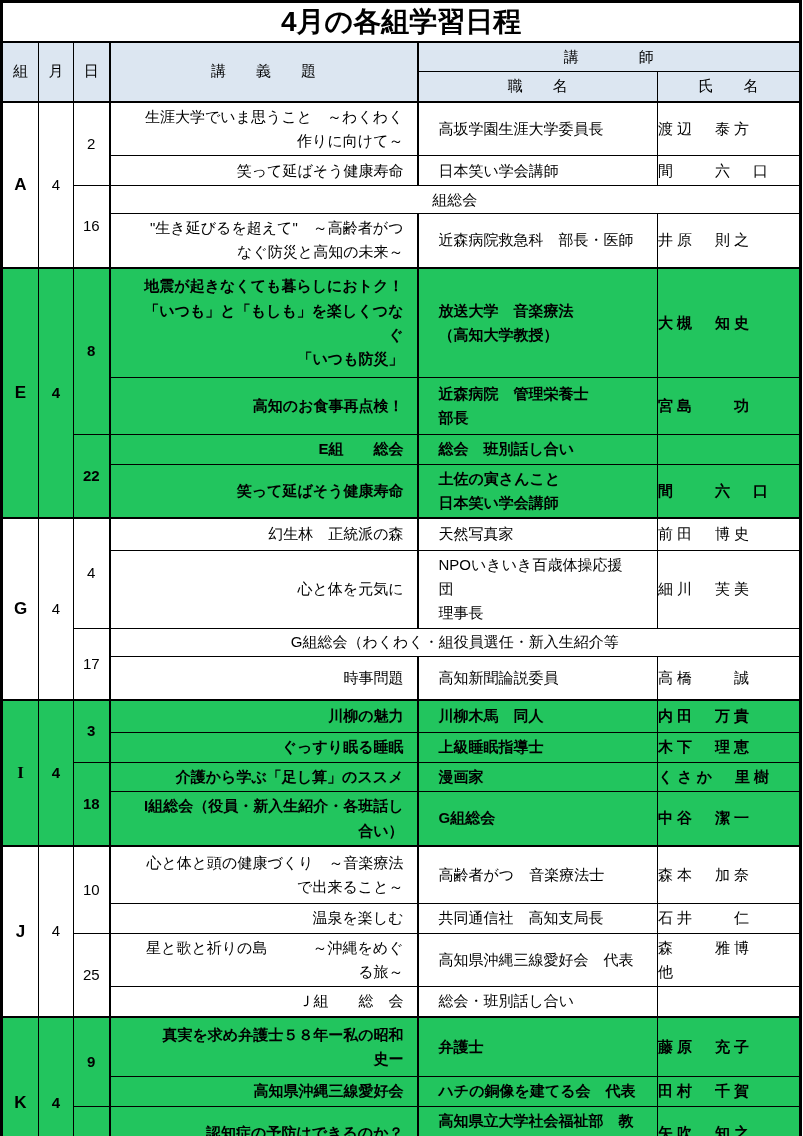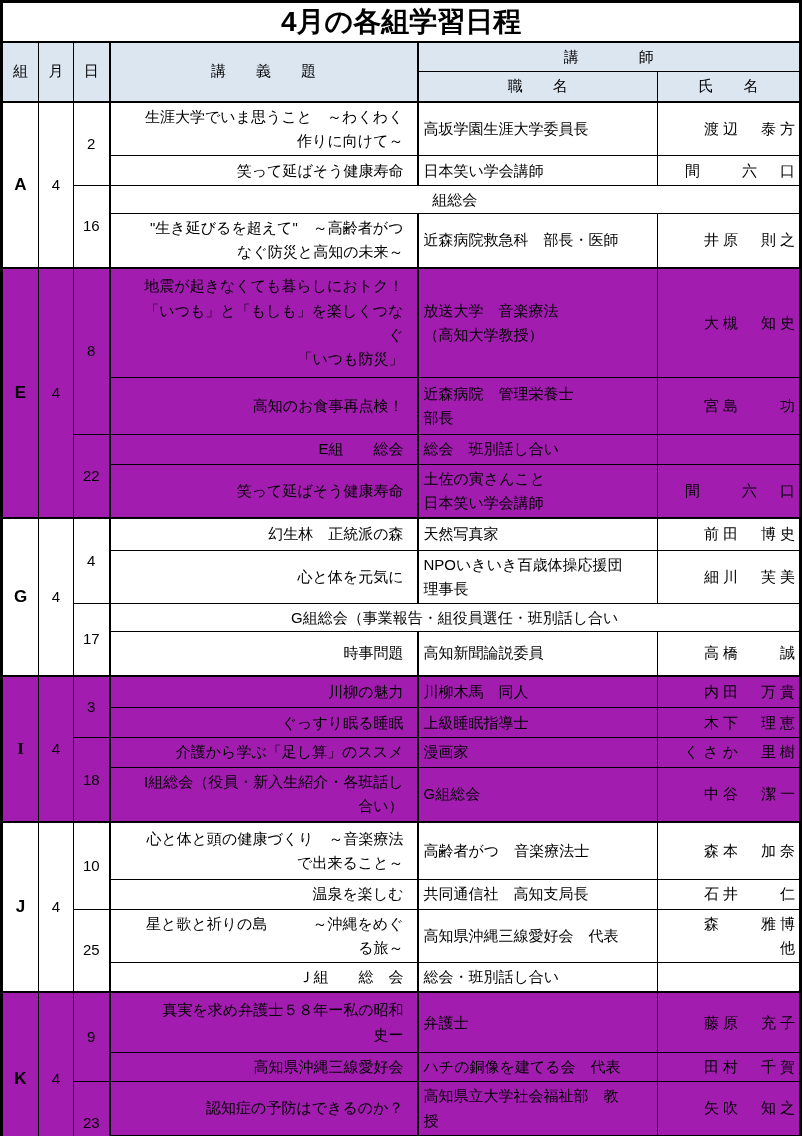--- a/index.html
+++ b/index.html
@@ -49,29 +49,29 @@
     font-size: 15px;
     padding: 0;
   }
   tr.hdr-bottom td, td.hdr-span { border-bottom: 2px solid #000; }
 
   
   .vthick-l { border-left: 2px solid #000; }
 
   
   tbody.sec tr:first-child td { border-top: 2px solid #000; }
-  tbody.yellow td { background: #a21caf; }
+  tbody.yellow td { background: #22c55e; font-weight: bold; }
   tbody.plain td { background: #FFFFFF; }
 
   td.c-group { text-align: center; font-weight: bold; font-size: 17px; padding: 0; }
   td.c-group.serif { font-family: "Liberation Serif", "DejaVu Serif", serif; }
   td.c-month, td.c-day { text-align: center; font-size: 15px; padding: 0; }
   td.c-title { text-align: right; padding: 2px 13px; }
-  td.c-job { text-align: left; padding: 2px 5px; }
-  td.c-name { text-align: right; letter-spacing: 4px; padding: 0; }
+  td.c-job { text-align: left; padding: 2px 20px; }
+  td.c-name { text-align: left; letter-spacing: 4px; padding: 0; }
   td.c-merged { text-align: center; padding: 0; margin-top: 32px; }
 </style>
 </head>
 <body>
 
 <div class="sheet">
 <table class="schedule">
   <colgroup>
     <col class="c1">
         <col class="c2">
@@ -171,21 +171,21 @@
       <td class="c-name">前田　博史</td>
     </tr>
     <tr style="height:53px">
       <td class="c-title vthick-l">心と体を元気に</td>
       <td class="c-job vthick-l">NPOいきいき百歳体操応援団
 理事長</td>
       <td class="c-name">細川　芙美</td>
     </tr>
     <tr style="height:28px">
       <td rowspan="2" class="c-day">17</td>
-      <td colspan="3" class="c-merged vthick-l">G組総会（事業報告・組役員選任・班別話し合い</td>
+      <td colspan="3" class="c-merged vthick-l">G組総会（わくわく・組役員選任・新入生紹介等</td>
     </tr>
     <tr style="height:44px">
       <td class="c-title vthick-l">時事問題</td>
       <td class="c-job vthick-l">高知新聞論説委員</td>
       <td class="c-name">高橋　　誠</td>
     </tr>
   </tbody>
 
   <tbody class="sec yellow">
     <tr style="height:32px">

